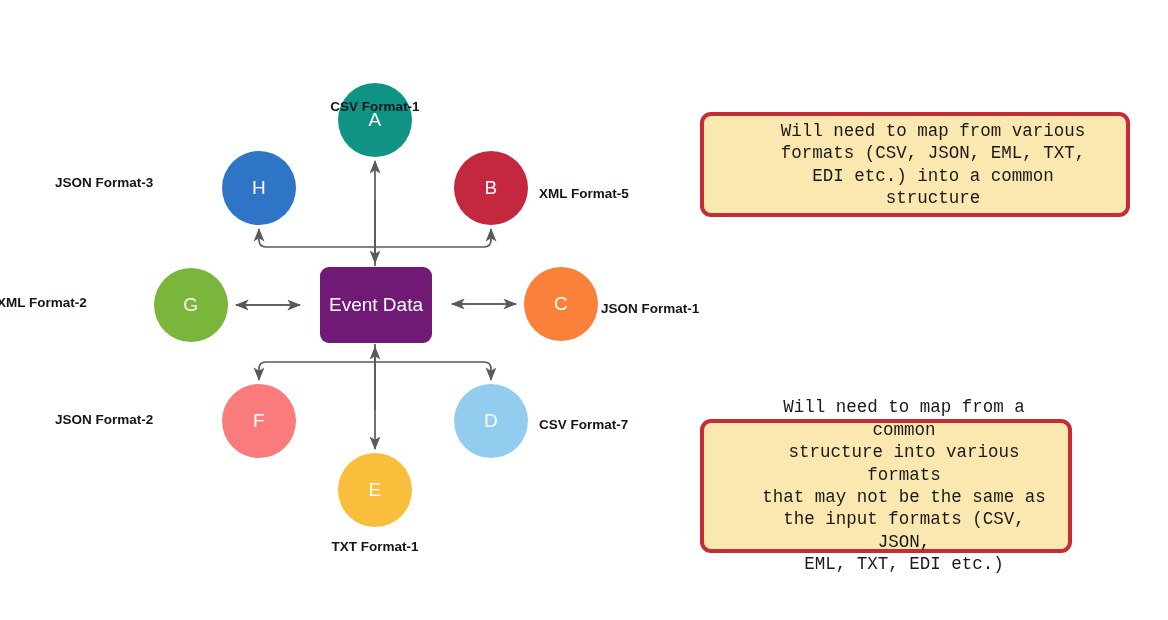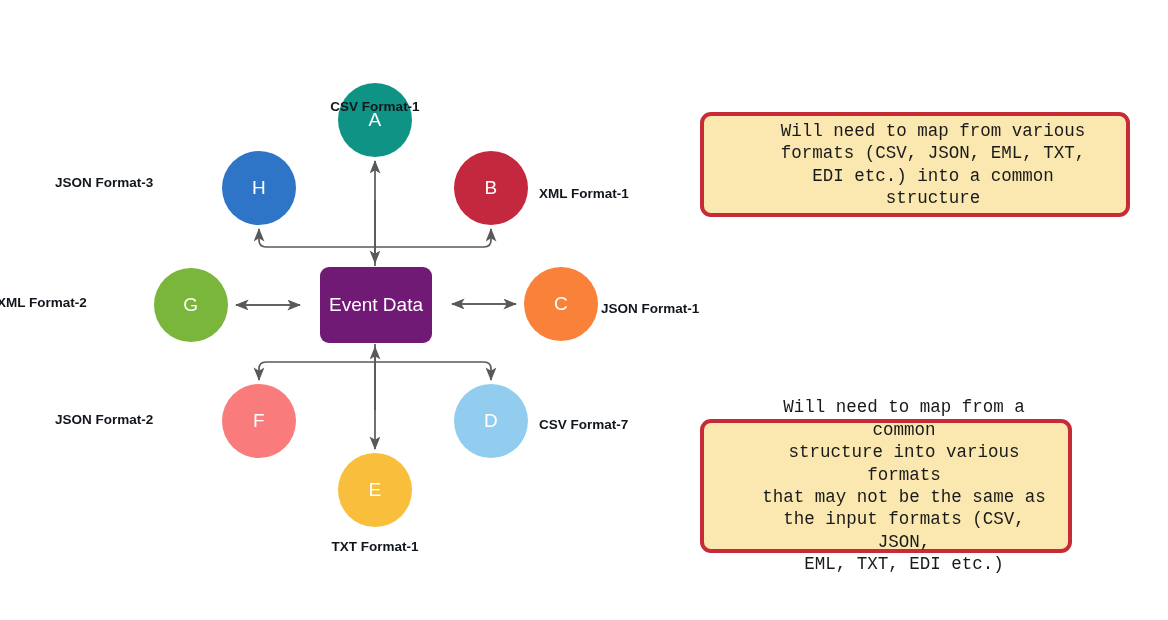--- a/index.html
+++ b/index.html
@@ -139,21 +139,21 @@
     <span>A</span>
   </div>
   <div class="node-label lbl-center" style="left:295px; top:59px; width:160px;margin-top:40px;">
     <span>CSV Format-1</span>
   </div>
 
   <div class="node-circle" style="left:454px; top:151px; width:74px; height:74px; background:#c4283e;">
     <span>B</span>
   </div>
   <div class="node-label lbl-right" style="left:539px; top:186px; width:160px;">
-    <span>XML Format-1</span>
+    <span>XML Format-5</span>
   </div>
 
   <div class="node-circle" style="left:524px; top:267px; width:74px; height:74px; background:#f9813a;">
     <span>C</span>
   </div>
   <div class="node-label lbl-right" style="left:601px; top:301px; width:170px;">
     <span>JSON Format-1</span>
   </div>
 
   <div class="node-circle" style="left:454px; top:384px; width:74px; height:74px; background:#92cdf0;">

